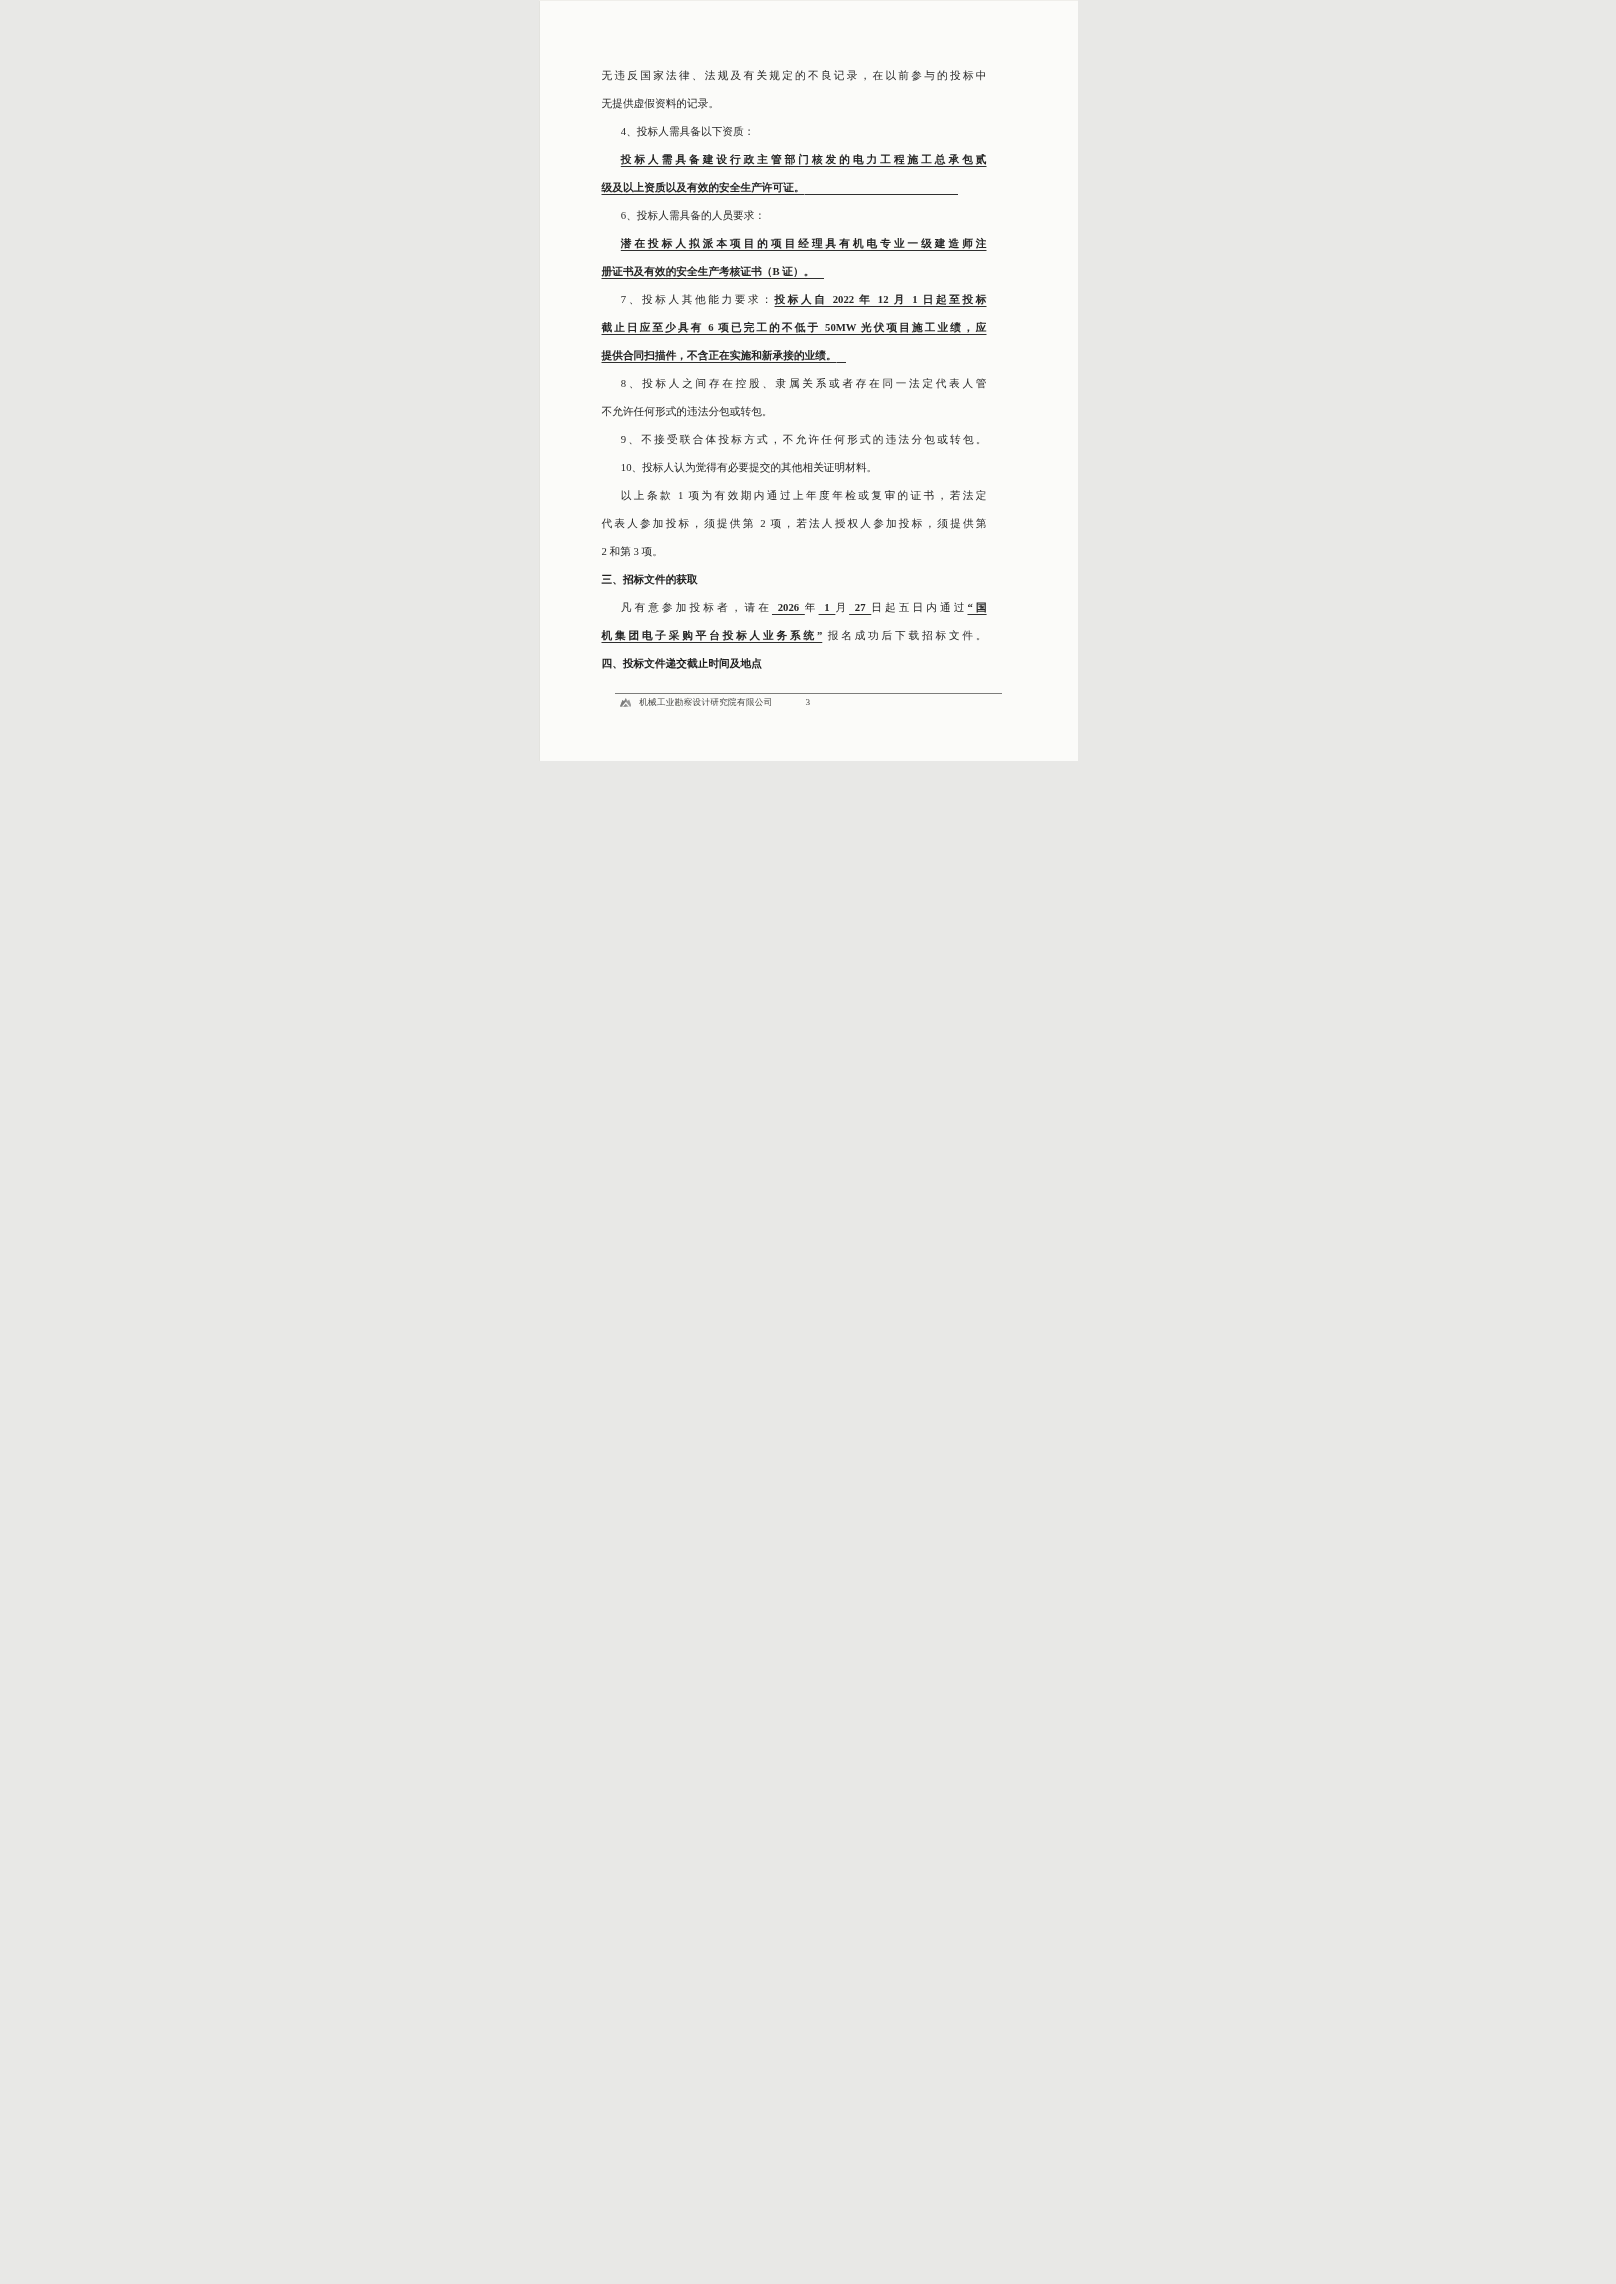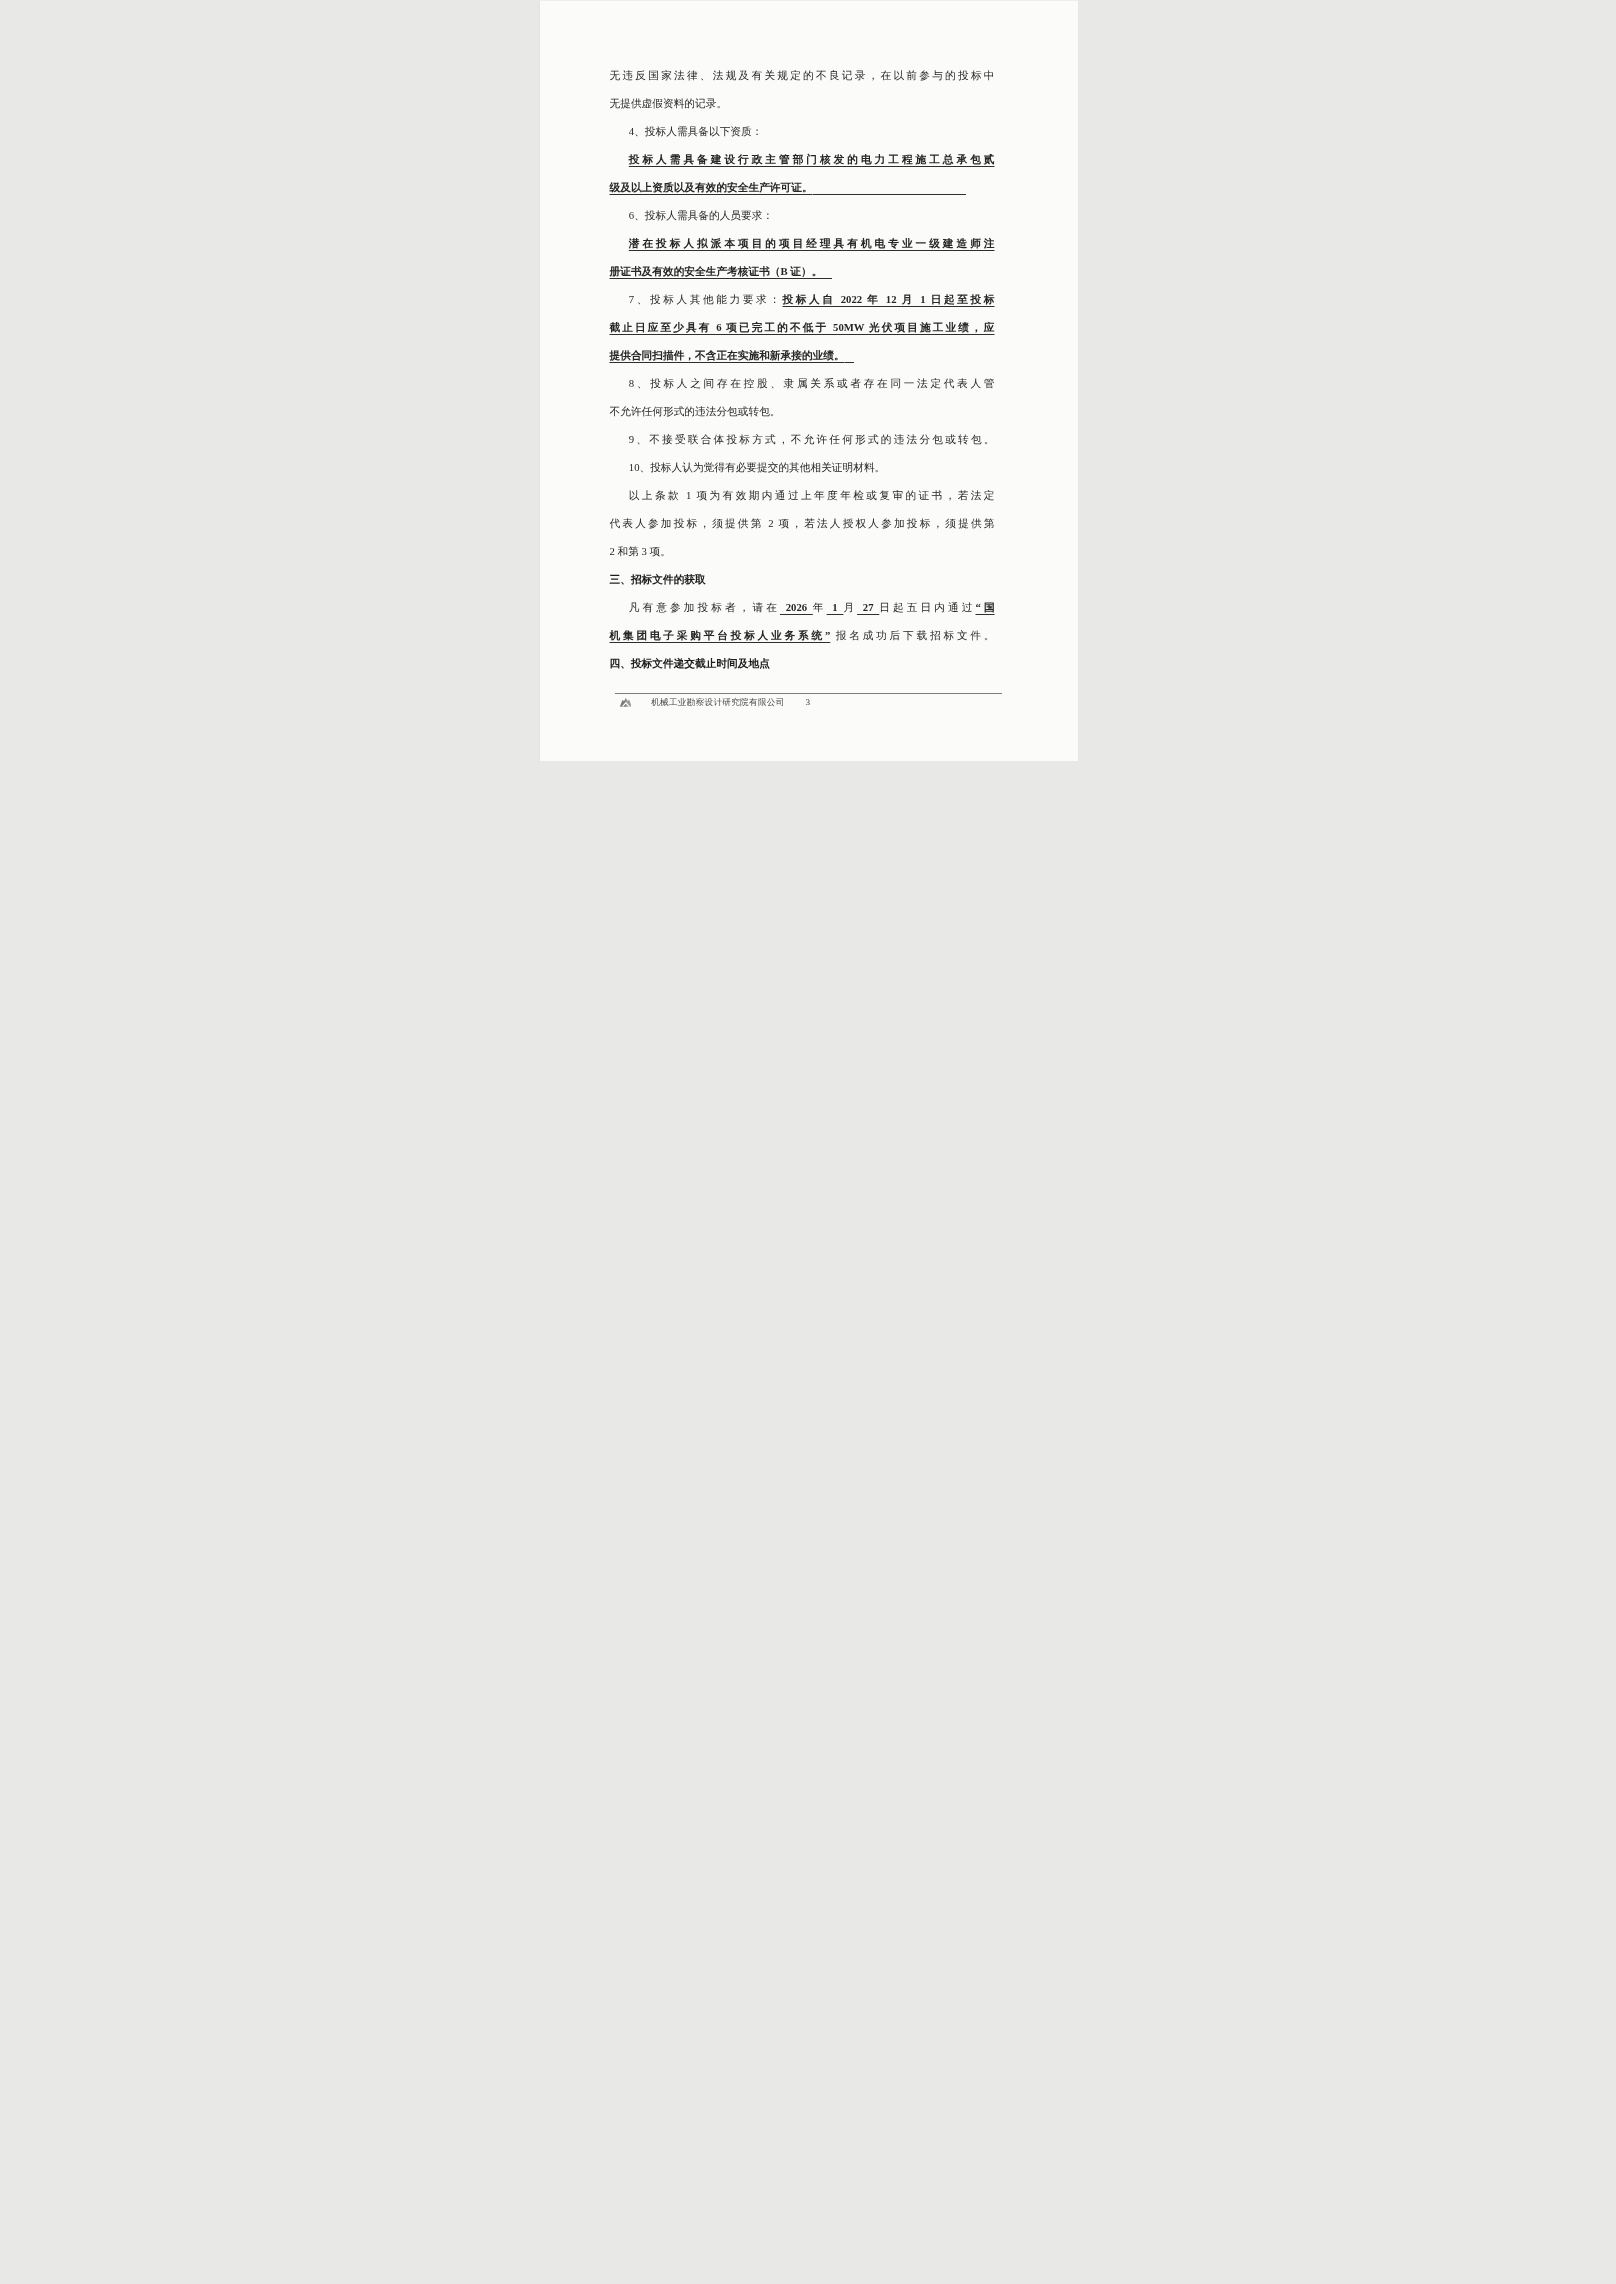--- a/index.html
+++ b/index.html
@@ -14,21 +14,21 @@
   }
   .scan-edge{
     position:absolute;left:0;top:0;width:1.5px;height:100%;
     background:#d8d8d4;opacity:.7;
   }
   .scan-edge-top{
     position:absolute;left:0;top:0;width:100%;height:1px;
     background:#efeeea;
   }
   .doc-body{
-    position:absolute;top:61px;left:71px;width:385px;
+    position:absolute;top:61px;left:63px;width:385px;
   }
   .line{
     height:28px;line-height:28px;
     font-size:10.7px;
     white-space:nowrap;
     letter-spacing:0;
   }
   .line.j{
     white-space:normal;
     text-align:justify;
@@ -47,21 +47,21 @@
     display:inline-block;height:1px;background:#2f2f2f;
     vertical-align:-4.1px;
   }
   .footer-divider{
     position:absolute;left:76px;top:693px;width:387px;height:0.5px;
     background:#7d7d7b;
     box-shadow:0 0 0.5px #9a9a98;
   }
   .footer-row{
     position:absolute;left:81px;top:696px;height:13.2px;
-    display:flex;align-items:center;gap:20px;
+    display:flex;align-items:center;gap:8px;
   }
   .footer-company{
     font-size:8.6px;color:#474745;letter-spacing:0.3px;
   }
   .page-num{
     position:absolute;left:267px;top:696px;height:13.2px;line-height:13.2px;
     font-size:9.2px;color:#3f3f3d;
   }
   .logo{width:11.7px;height:8.6px;display:block;}
 </style>

